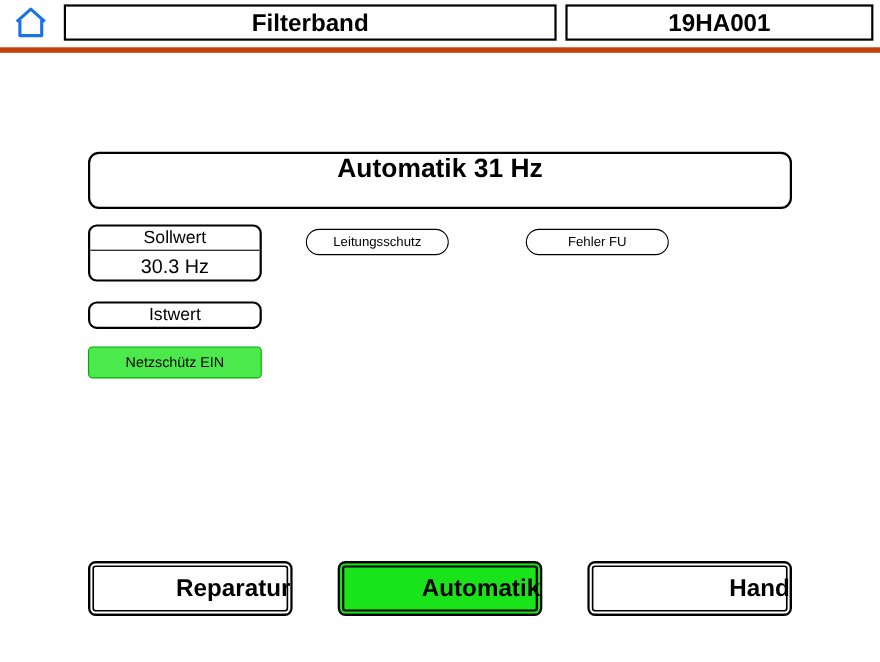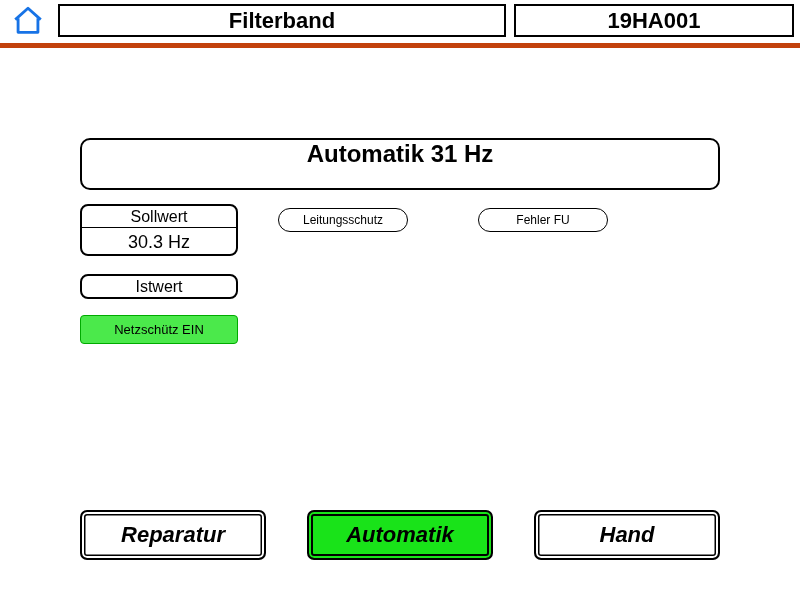--- a/index.html
+++ b/index.html
@@ -121,24 +121,23 @@
     .mode-btn {
       width: 186px;
       height: 50px;
       border: 2.5px solid #000;
       border-radius: 7px;
       background: #fff;
       font-weight: bold;
       font-size: 22px;
       display: flex;
       align-items: center;
-      justify-content: center;
+      justify-content: flex-end;
       cursor: pointer;
       box-shadow: inset 0 0 0 2px #fff, inset 0 0 0 3.5px #000;
-      font-style: italic;
     }
     .mode-btn.active {
       background: #19e319;
       border-color: #000;
       box-shadow: inset 0 0 0 2px #19e319, inset 0 0 0 4px #000;
     }
   </style>
 </head>
 <body>
 

